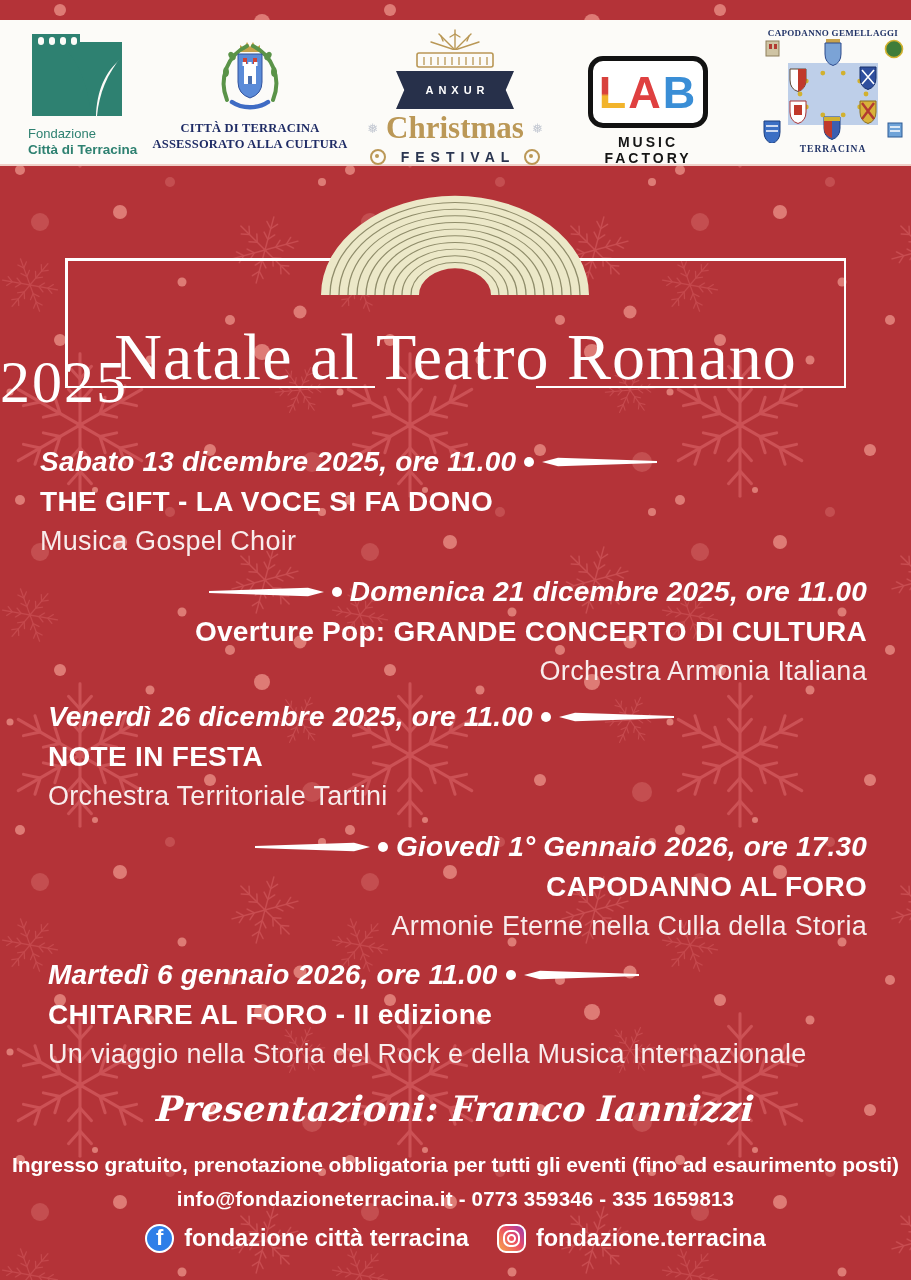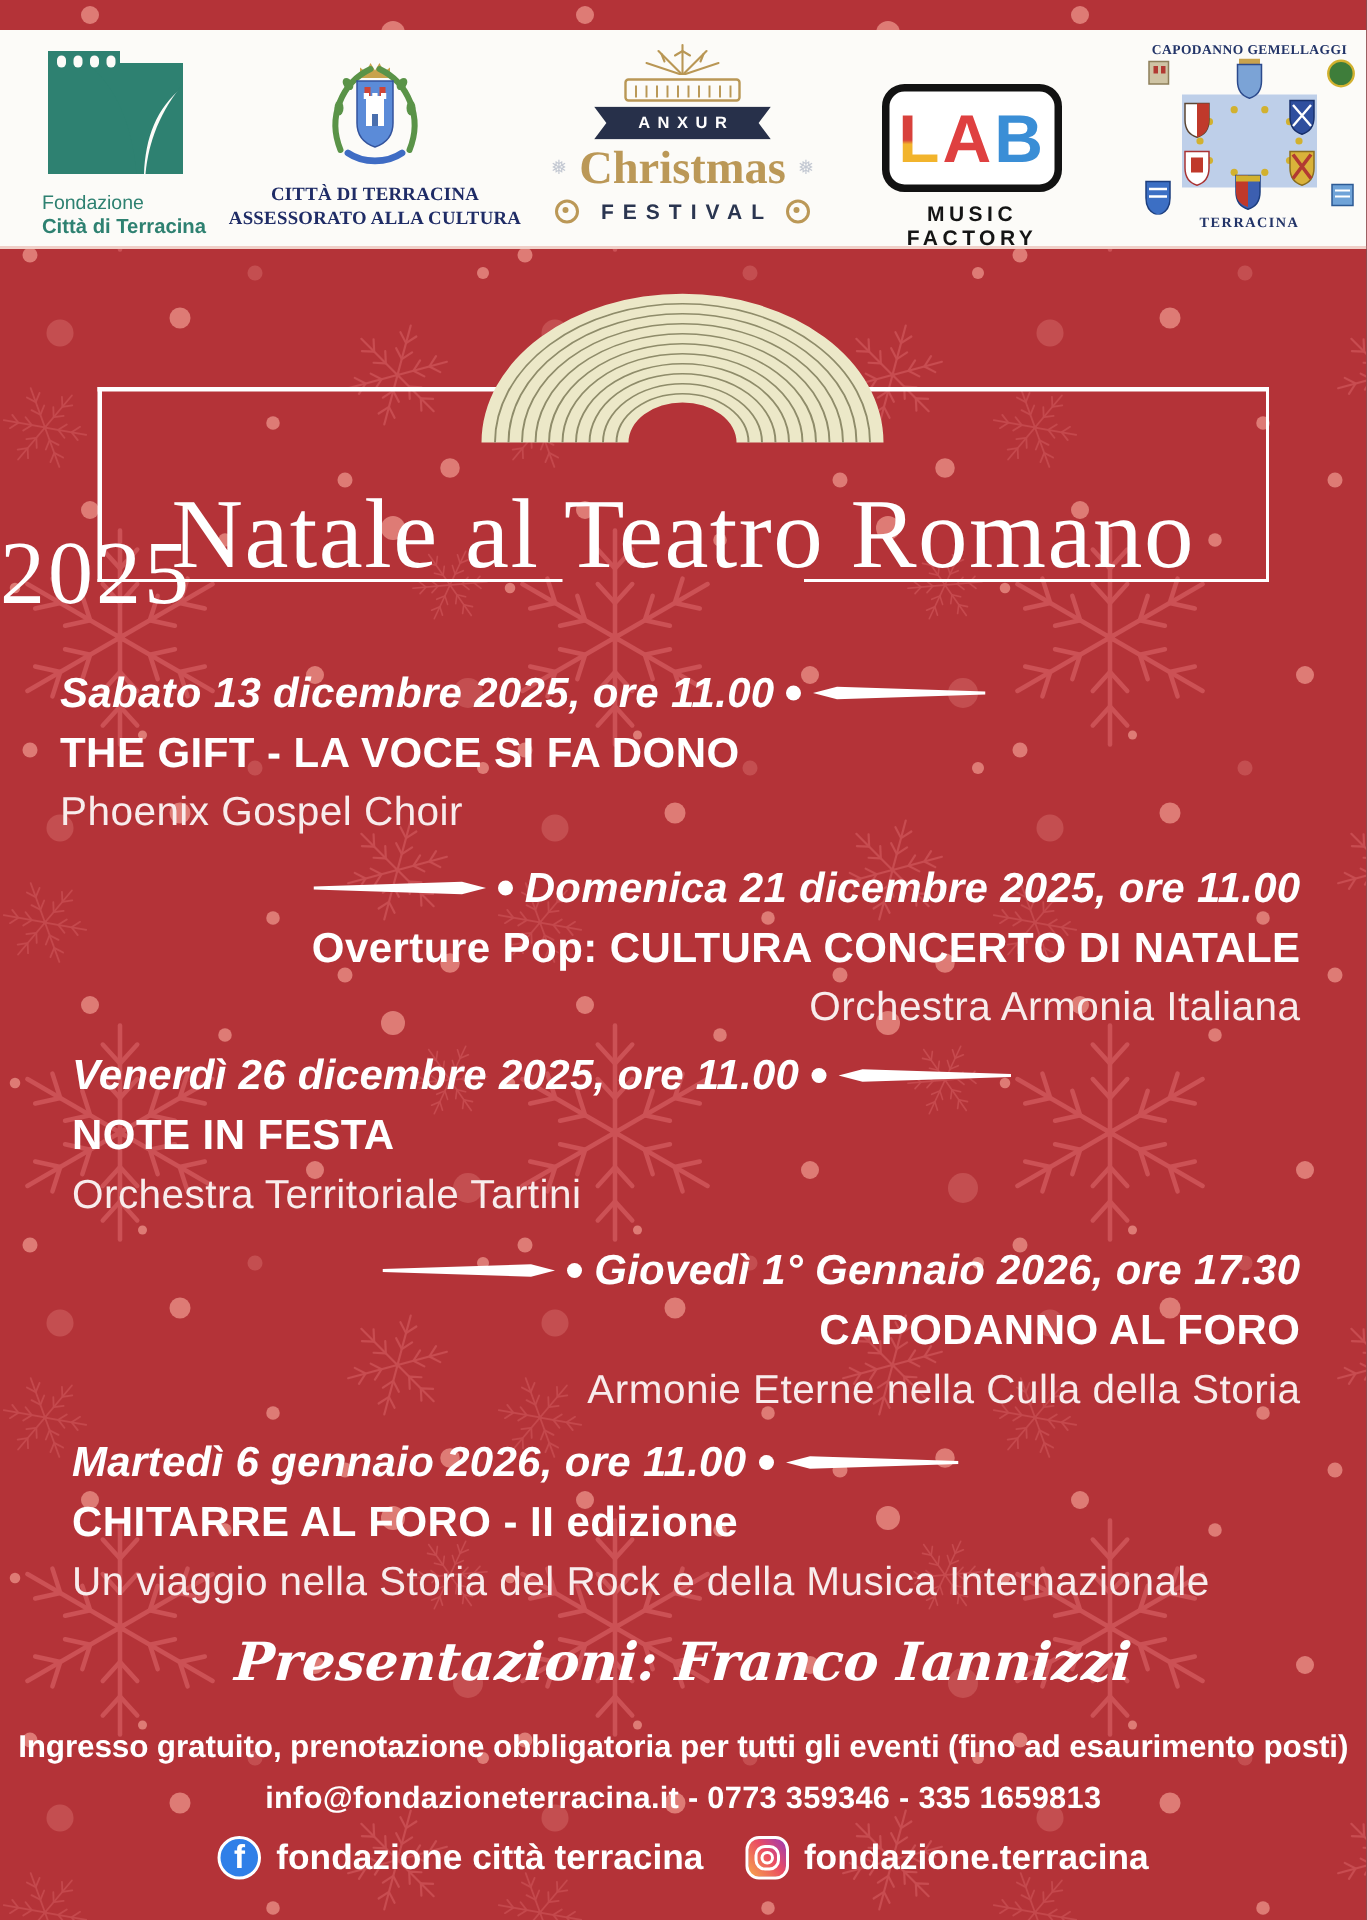--- a/index.html
+++ b/index.html
@@ -13,21 +13,21 @@
   
   .fond{left:28px;top:12px;width:120px;}
   .fond-text{margin-top:4px;color:#2e8171;font-size:13px;line-height:1.25;}
   .fond-text .b{font-weight:700;font-size:13.5px;}
   
   .citta{left:150px;top:18px;width:200px;text-align:center;}
   .citta-text{margin-top:2px;color:#1f2c66;font-family:"Liberation Serif",serif;
               font-weight:700;font-size:12.5px;line-height:1.3;letter-spacing:.2px;}
   
   .anx{left:373px;top:8px;width:164px;text-align:center;}
-  .anx-ribbon{margin:3px auto 0;width:118px;height:22px;background:#27304a;color:#fff;
+  .anx-ribbon{margin:3px auto 0;width:118px;height:38px;background:#27304a;color:#fff;
               font-size:11px;font-weight:600;letter-spacing:5px;display:flex;align-items:center;
               justify-content:center;text-indent:5px;
               clip-path:polygon(0 0,100% 0,93% 50%,100% 100%,0 100%,7% 50%);}
   .anx-chr{margin-top:1px;display:flex;align-items:center;justify-content:center;gap:8px;
            color:#bb9857;font-family:"Liberation Serif",serif;font-size:31px;font-weight:600;}
   .anx-chr .flk{font-size:13px;color:#c3c8d2;font-family:"DejaVu Sans",sans-serif;}
   .anx-fest{margin-top:3px;display:flex;align-items:center;justify-content:center;gap:9px;
             color:#2a3550;font-size:14px;font-weight:600;letter-spacing:6px;text-indent:6px;}
   .swirl{width:12px;height:12px;border:2px solid #bb9857;border-radius:50%;position:relative;flex:none;}
   .swirl::after{content:"";position:absolute;left:3px;top:3px;width:4px;height:4px;border-radius:50%;
@@ -302,32 +302,32 @@
 
   <div class="event" style="top:446px;padding-left:40px;">
     <div class="date-row">
       <span>Sabato 13 dicembre 2025, ore 11.00</span>
       <span class="dot"></span>
       <svg class="needle" width="115" height="12">
         <polygon points="0,6 16,1.8 115,5 115,7 16,10.2" fill="#fff"></polygon>
         </svg>
     </div>
     <div class="etitle">THE GIFT - LA VOCE SI FA DONO</div>
-    <div class="esub">Phoenix Gospel Choir</div>
+    <div class="esub">Musica Gospel Choir</div>
   </div>
 
   <div class="event right" style="top:576px;">
     <div class="date-row">
       <svg class="needle" width="115" height="12">
         <polygon points="115,6 99,1.8 0,5 0,7 99,10.2" fill="#fff"></polygon>
         </svg>
       <span class="dot"></span>
       <span>Domenica 21 dicembre 2025, ore 11.00</span>
     </div>
-    <div class="etitle">Overture Pop: CULTURA CONCERTO DI NATALE</div>
+    <div class="etitle">Overture Pop: GRANDE CONCERTO DI CULTURA</div>
     <div class="esub">Orchestra Armonia Italiana</div>
   </div>
 
   <div class="event" style="top:701px;">
     <div class="date-row">
       <span>Venerdì 26 dicembre 2025, ore 11.00</span>
       <span class="dot"></span>
       <svg class="needle" width="115" height="12">
         <polygon points="0,6 16,1.8 115,5 115,7 16,10.2" fill="#fff"></polygon>
         </svg>

